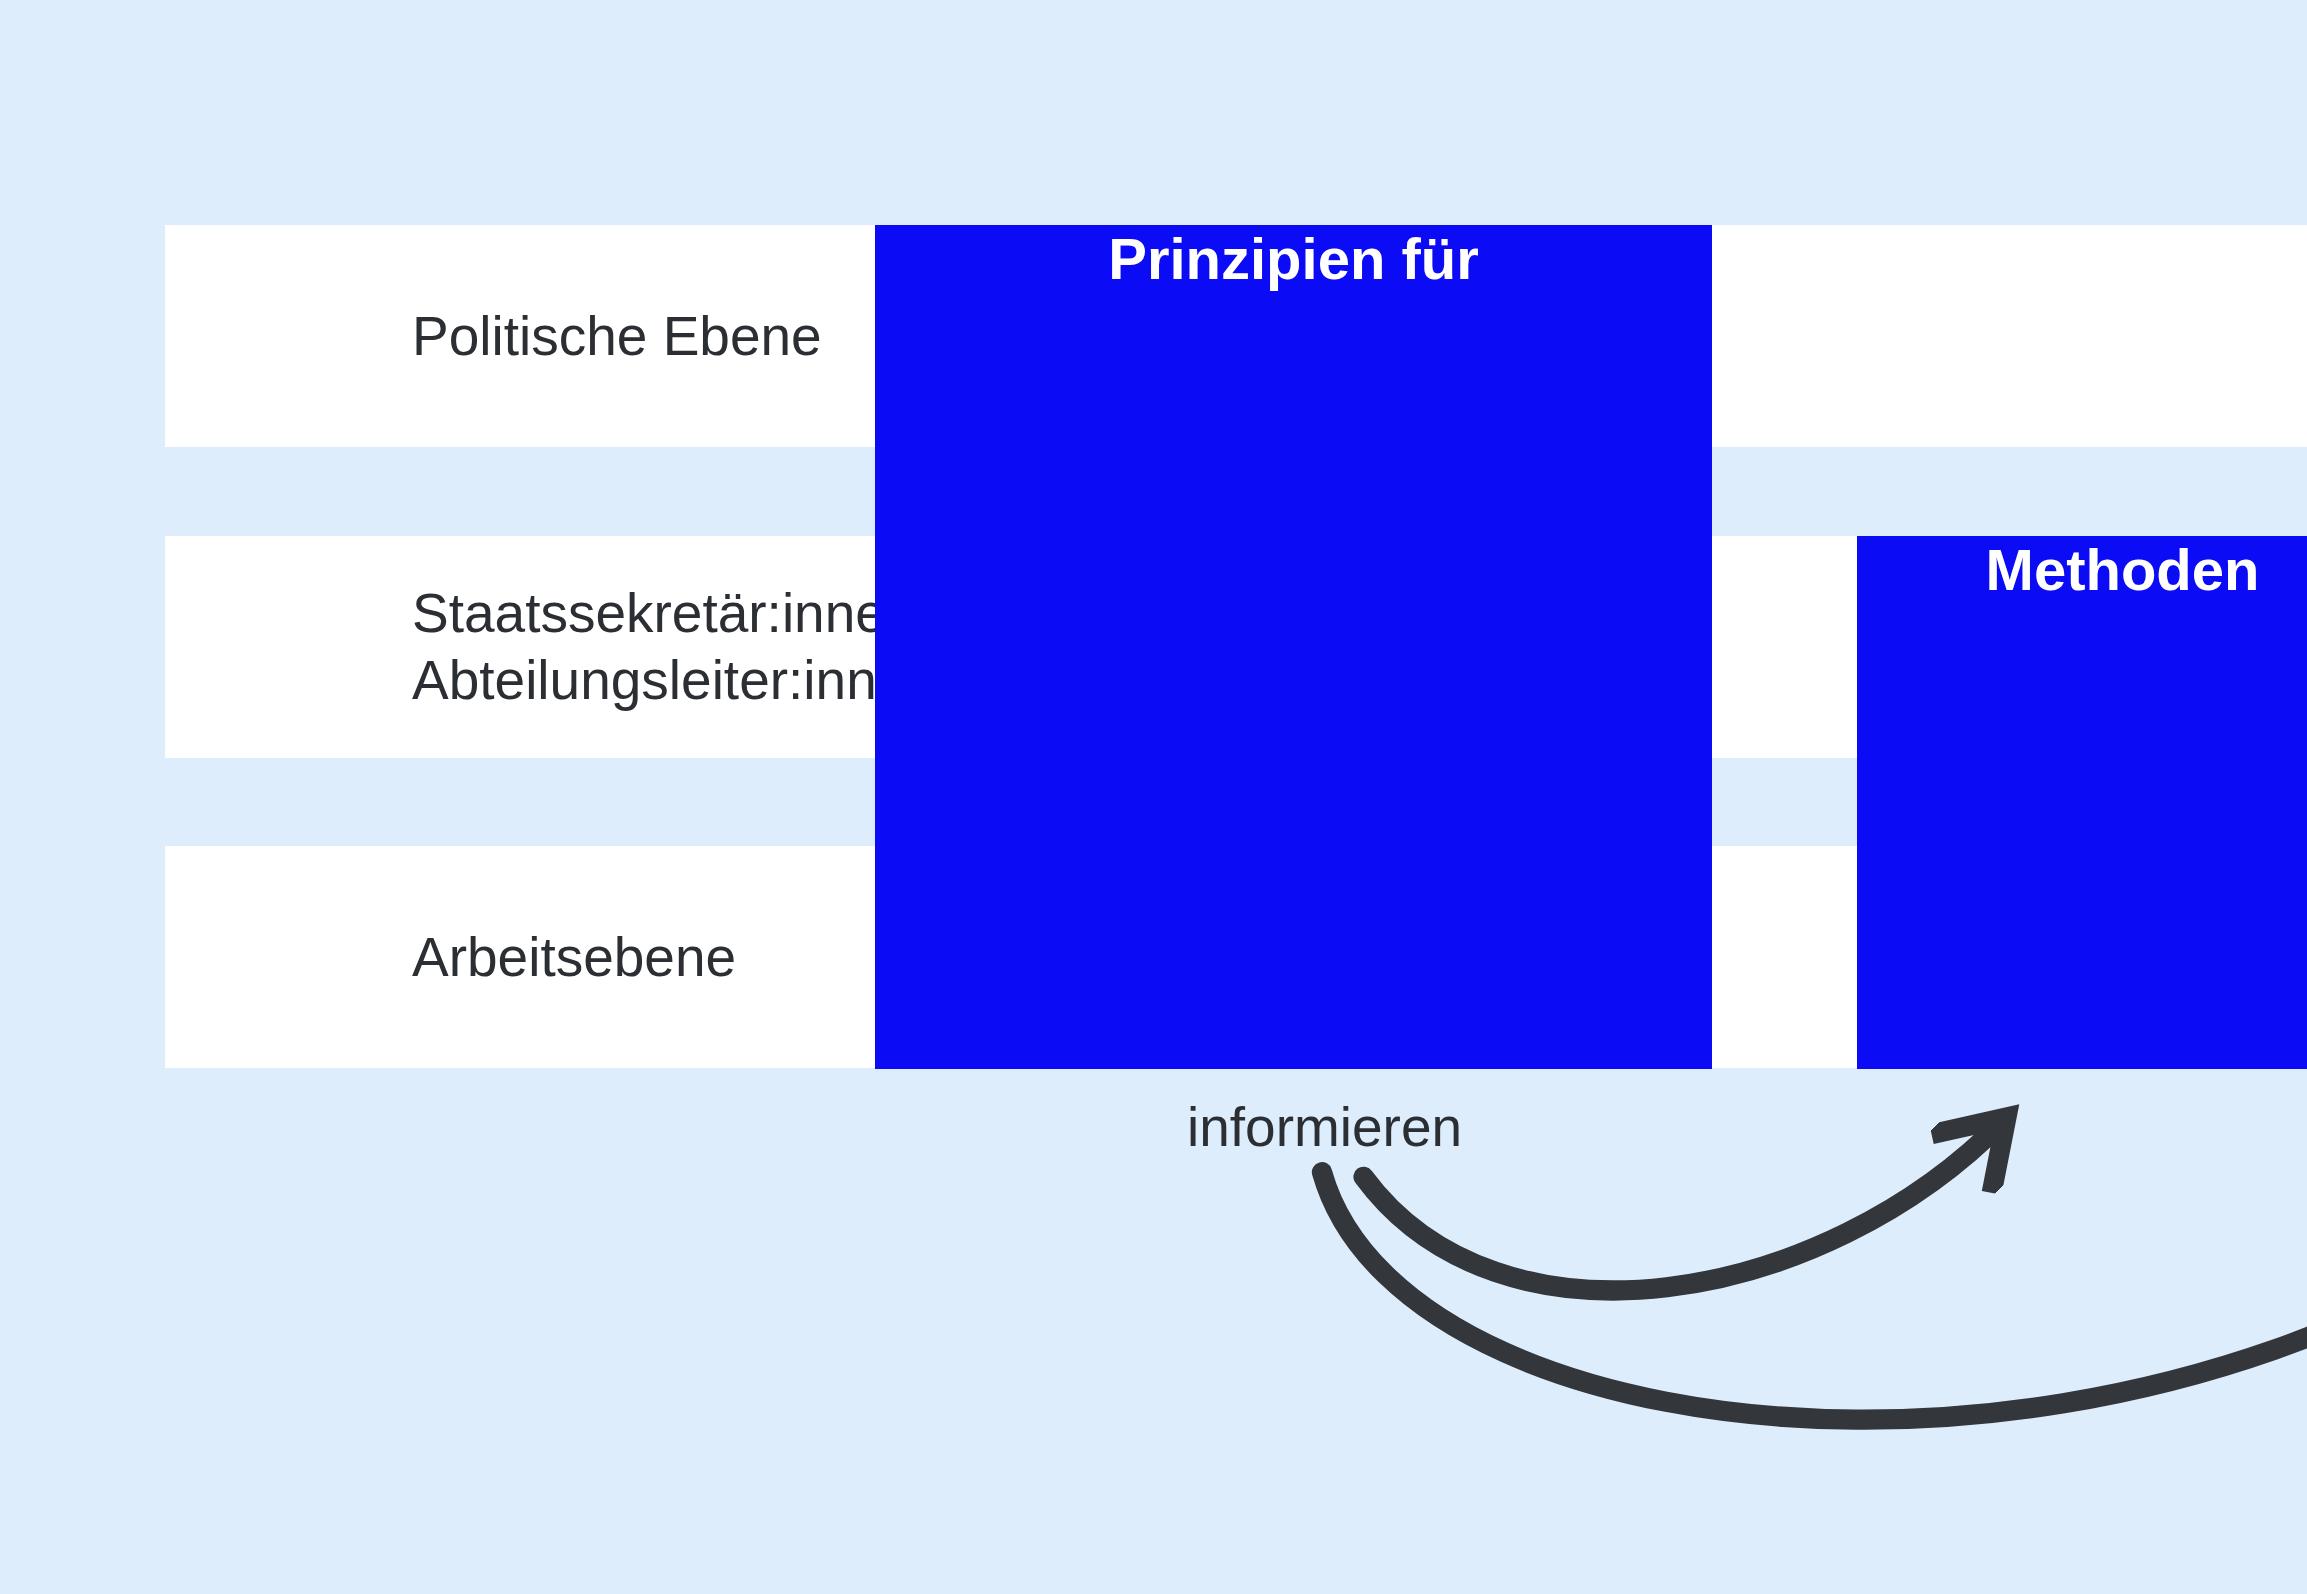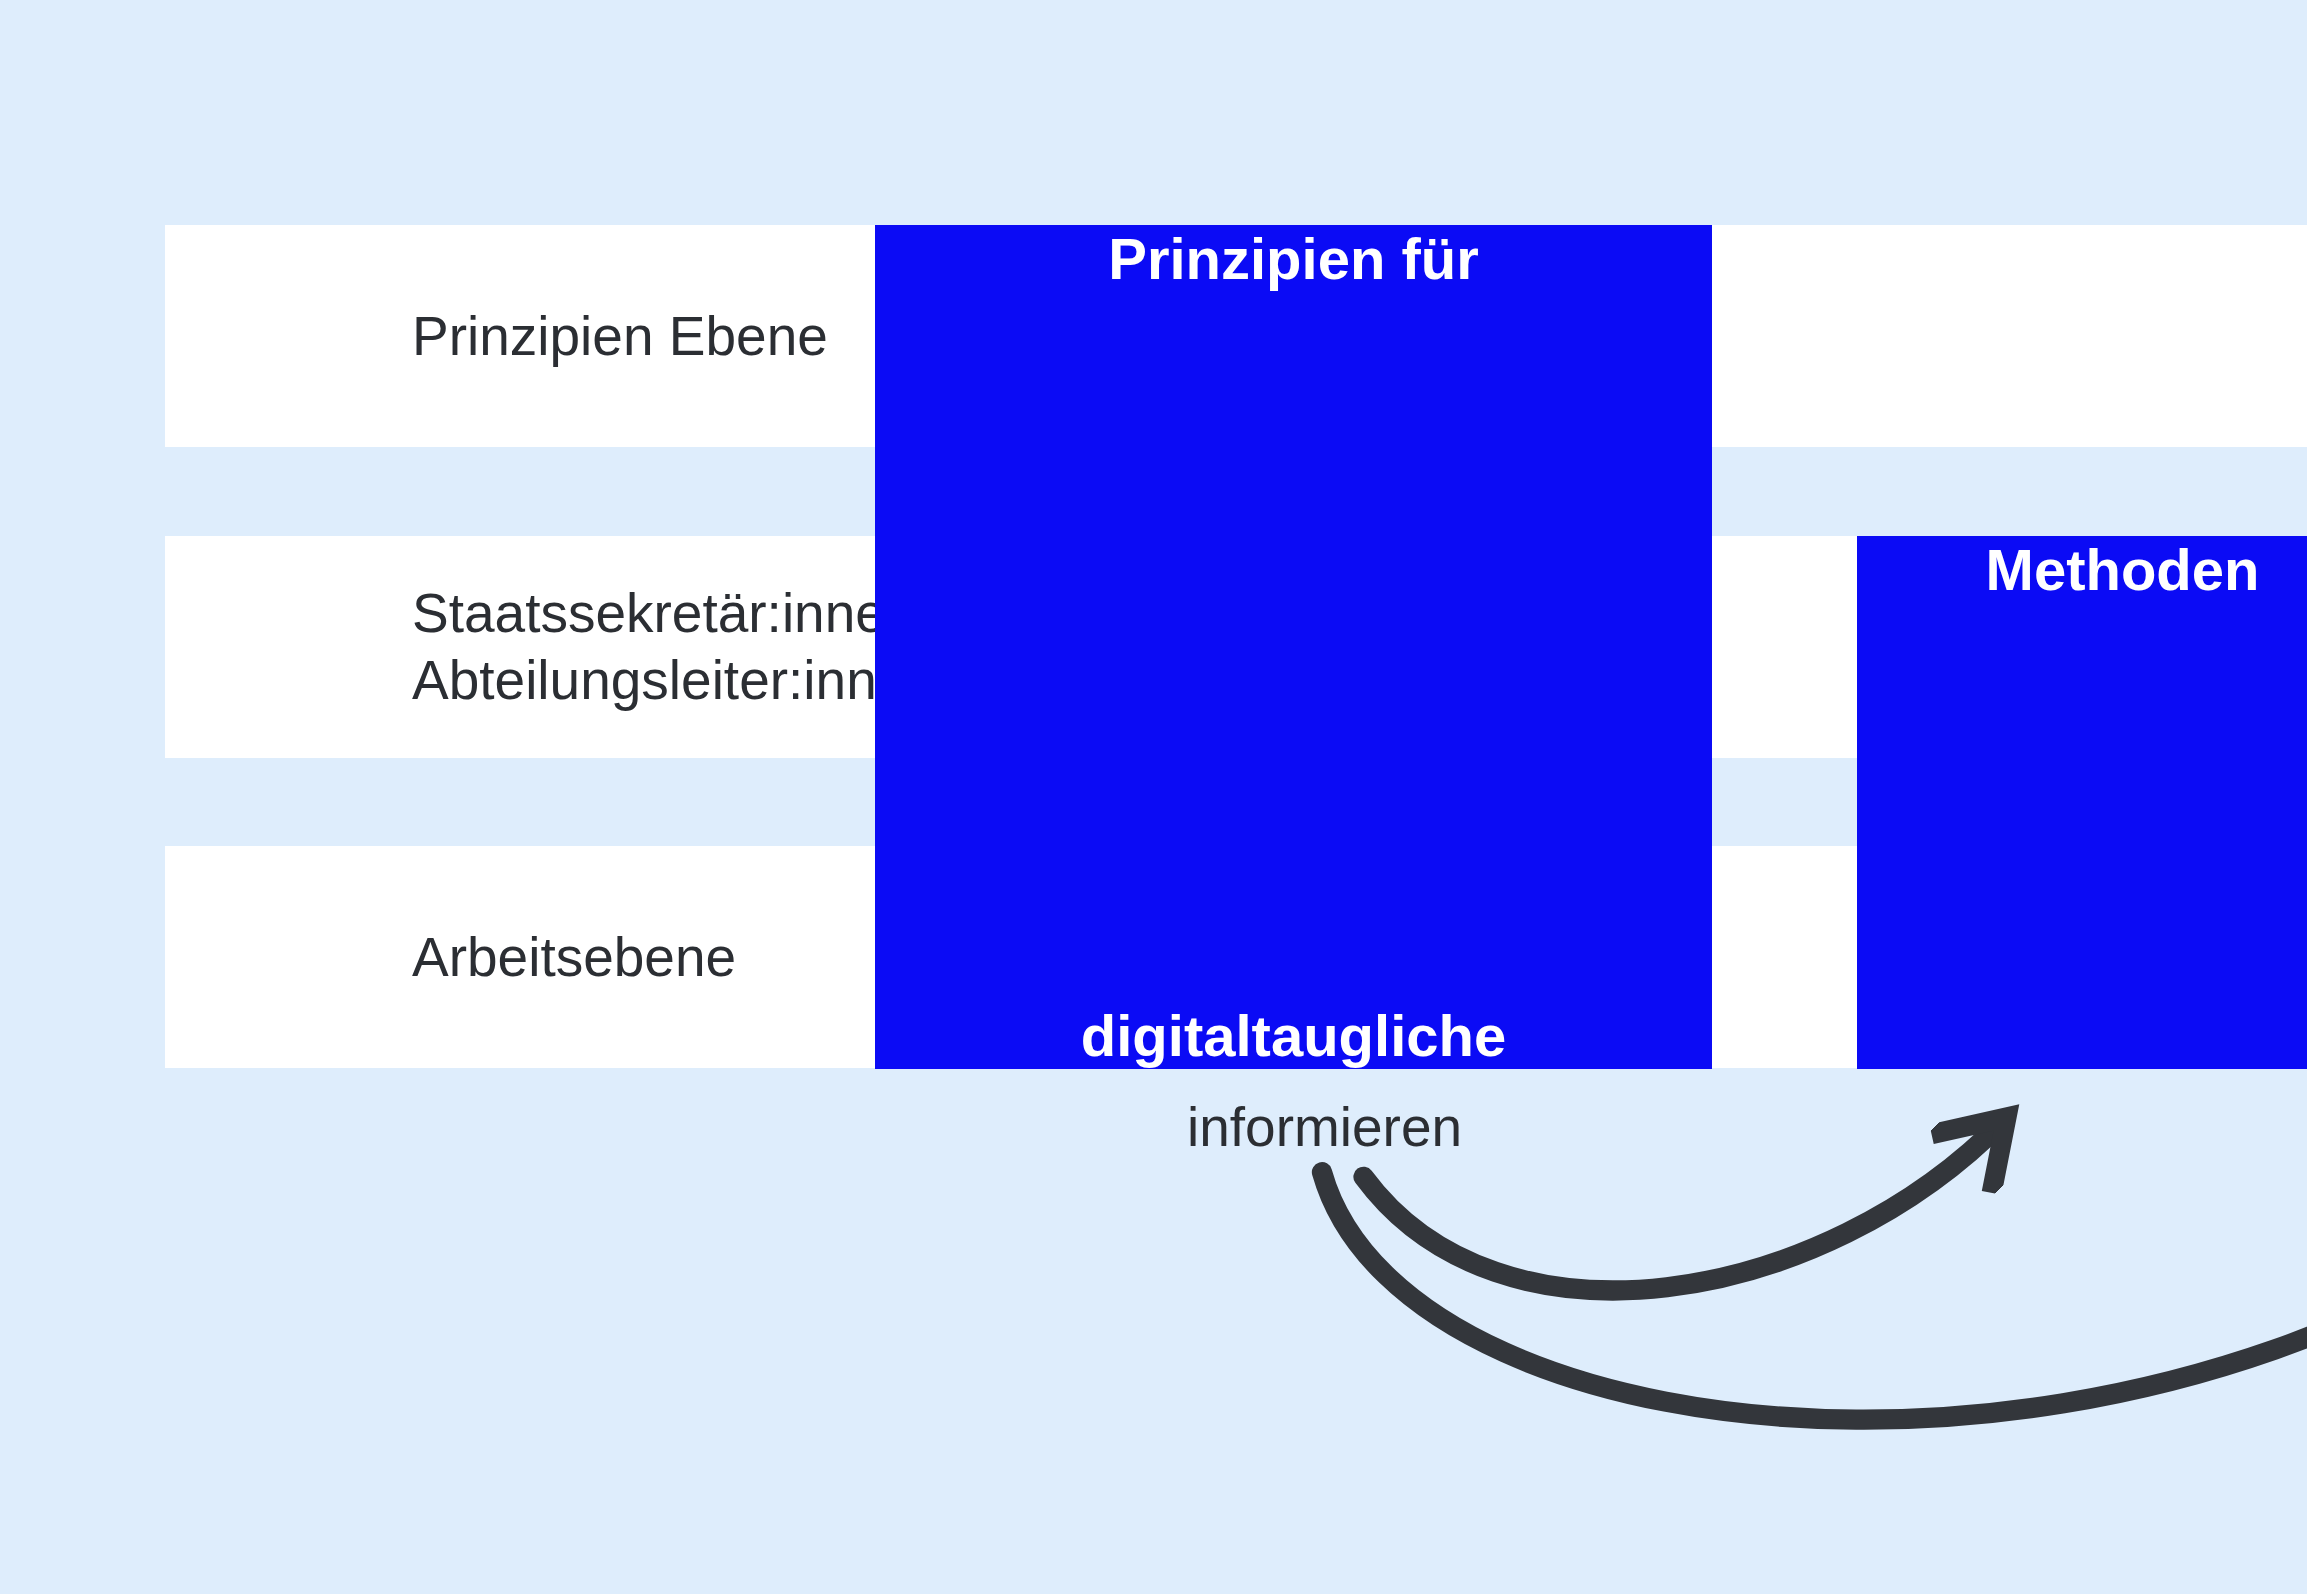--- a/index.html
+++ b/index.html
@@ -91,40 +91,39 @@
     pointer-events: none;
   }
 </style>
 </head>
 <body>
 
 <div class="canvas">
 
   <div class="lane lane-1">
     <div class="lane-label">
-      <div>Prinzipien Ebene</div>
+      <div>Politische Ebene</div>
     </div>
   </div>
 
   <div class="lane lane-2">
     <div class="lane-label">
       <div>Staatssekretär:innen</div>
       <div>Abteilungsleiter:innen</div>
     </div>
   </div>
 
   <div class="lane lane-3">
     <div class="lane-label">
       <div>Arbeitsebene</div>
     </div>
   </div>
 
   <div class="bluebox box-prinzipien">
     <div>Prinzipien für</div>
-    <div>digitaltaugliche</div>
   </div>
 
   <div class="bluebox box-methoden">
     <div>Methoden</div>
   </div>
 
   <div class="annotation">informieren</div>
 
   <svg class="arrows-layer" viewBox="0 0 7000 3456" xmlns="http://www.w3.org/2000/svg">
     <defs>

